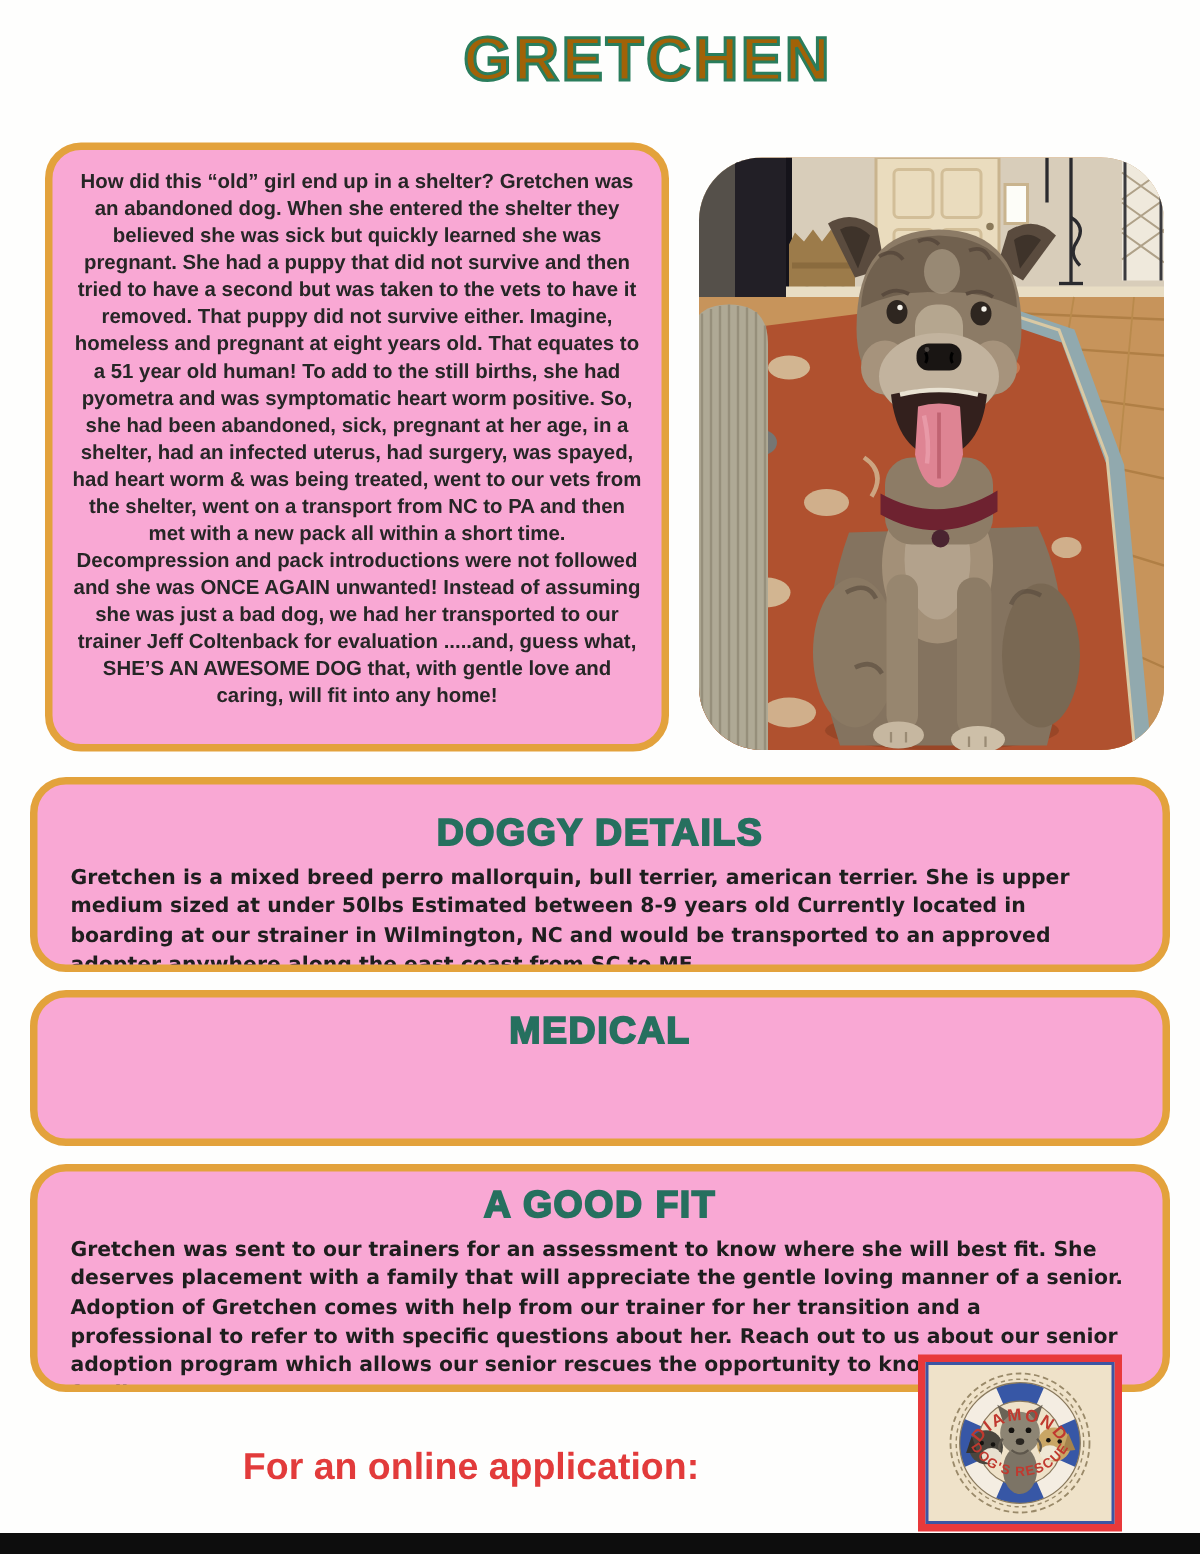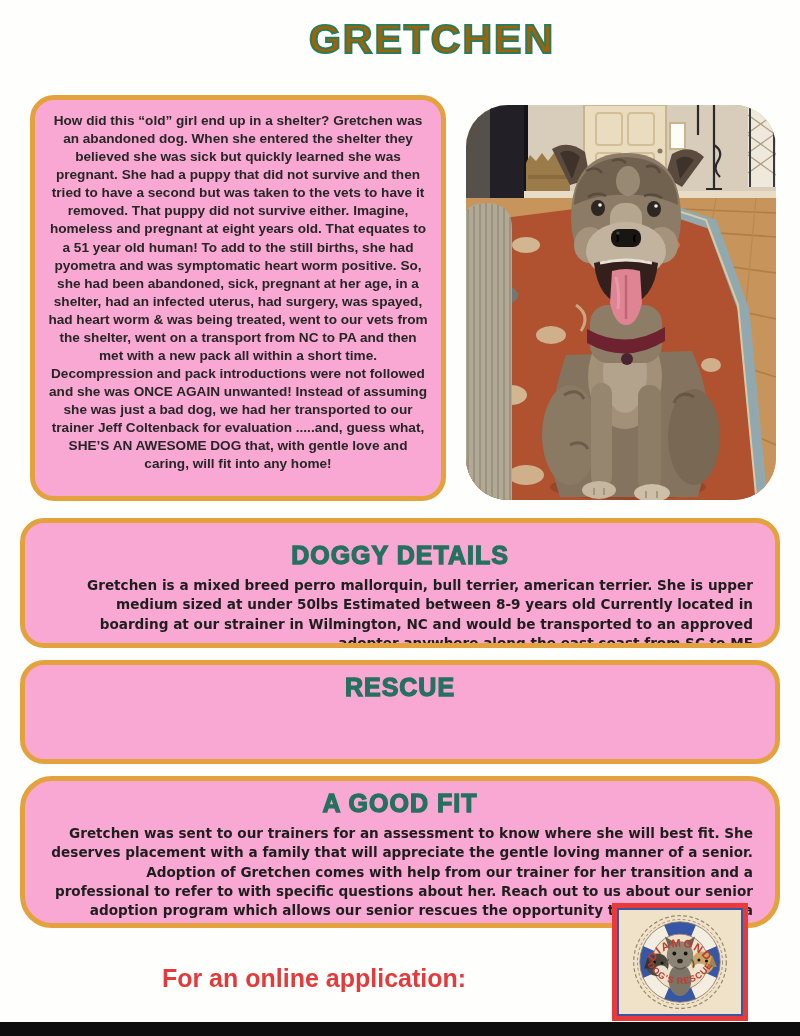--- a/index.html
+++ b/index.html
@@ -20,28 +20,28 @@
   .story-text{
     font-size:13.6px;line-height:1.33;font-weight:bold;color:#262626;
     text-align:center;white-space:pre-line;
   }
   .photo-frame{
     position:absolute;left:466px;top:105px;width:310px;height:395px;
     border-radius:42px;overflow:hidden;background:#C7945B;
   }
   .section-doggy{left:20px;top:518px;width:760px;height:130px;padding:16px 22px;}
   .section-medical{left:20px;top:660px;width:760px;height:104px;padding:6px 22px;}
-  .section-goodfit{left:20px;top:776px;width:760px;height:152px;padding:6px 22px;border-radius:32px;}
+  .section-goodfit{left:20px;top:776px;width:760px;height:152px;padding:6px 22px;}
   .section-heading{
     text-align:center;font-size:25px;font-weight:bold;letter-spacing:1px;
     color:#26705F;-webkit-text-stroke:1.3px #26705F;margin:2px 0 6px 0;
   }
   .section-body{
     font-family:"DejaVu Sans", sans-serif;
-    font-size:13.6px;line-height:1.42;font-weight:bold;color:#1E1E1E;text-align:right;
+    font-size:13.6px;line-height:1.42;font-weight:bold;color:#1E1E1E;text-align:left;
   }
   .footer-cta{
     position:absolute;left:0;top:932px;width:628px;text-align:center;color:#E23B3B;margin-top:28px;
   }
   .cta-line1{font-size:25px;font-weight:bold;line-height:1.5;}
   .cta-line2{font-size:26px;font-weight:bold;line-height:1.45;}
   .logo-outer{
     position:absolute;left:612px;top:903px;width:136px;height:118px;
     background:#E8393B;box-sizing:border-box;padding:5px;
   }
@@ -190,21 +190,21 @@
     </g>
   </svg>
 </div>
 
 <div class="goldbox section-doggy">
   <div class="section-heading">DOGGY DETAILS</div>
   <div class="section-body">Gretchen is a mixed breed perro mallorquin, bull terrier, american terrier.  She is upper medium sized at under 50lbs   Estimated between 8-9 years old  Currently located in boarding at our strainer in Wilmington, NC and would be transported to an approved adopter anywhere along the east coast from SC to ME</div>
 </div>
 
 <div class="goldbox section-medical">
-  <div class="section-heading">RESCUE</div>
+  <div class="section-heading">MEDICAL</div>
 </div>
 
 <div class="goldbox section-goodfit">
   <div class="section-heading">A GOOD FIT</div>
   <div class="section-body">Gretchen was sent to our trainers for an assessment to know where she will best fit.  She deserves placement with a family that will appreciate the gentle loving manner of a senior.  Adoption of Gretchen comes with help from our trainer for her transition and a professional to refer to with specific questions about her.  Reach out to us about our senior adoption program which allows our senior rescues the opportunity to know love and a family!</div>
 </div>
 
 <div class="footer-cta">
   <div class="cta-line1">For an online application:</div>
 </div>

